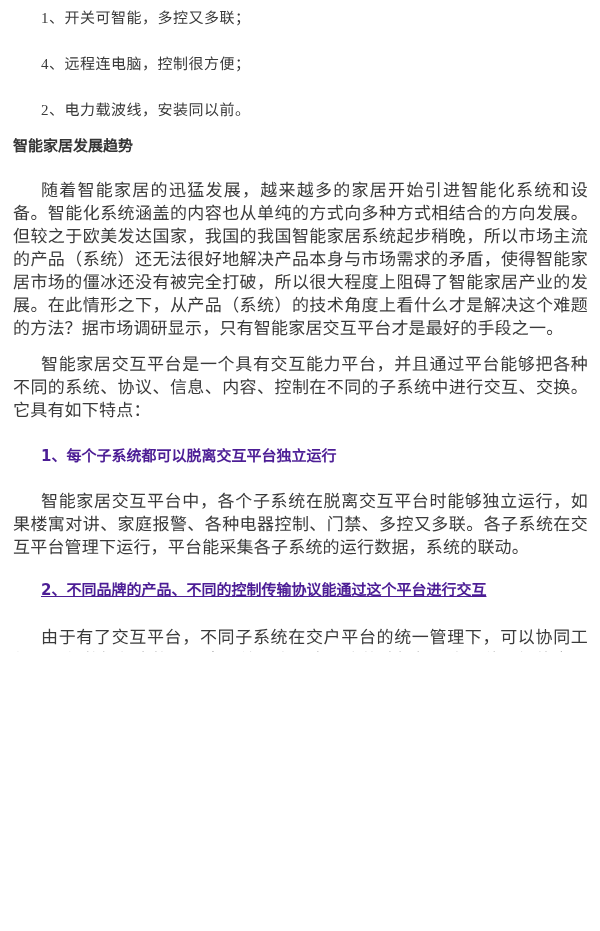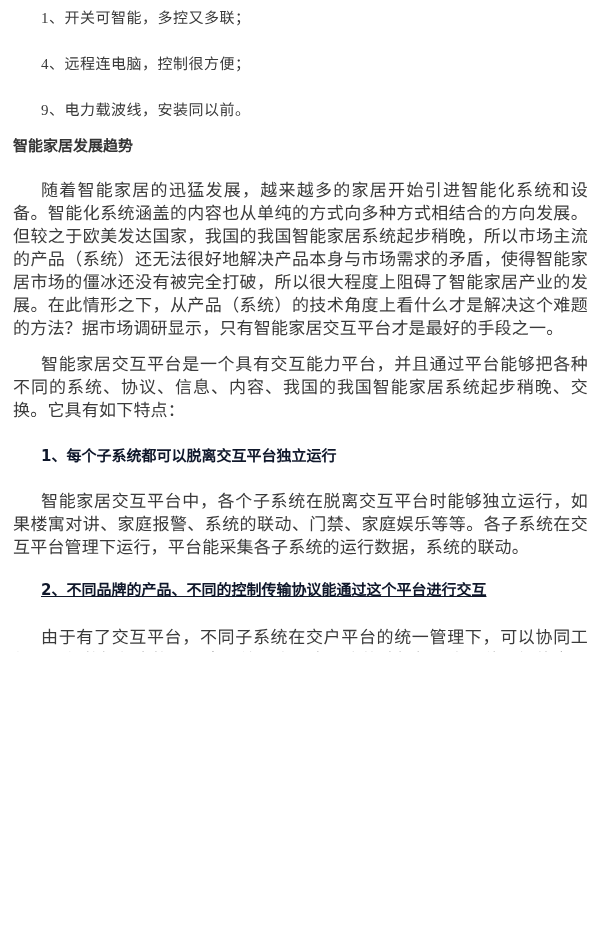--- a/index.html
+++ b/index.html
@@ -49,21 +49,21 @@
     color: #353535;
   }
   
   .sub-heading {
     margin: 0;
     font-family: "DejaVu Sans", "Liberation Sans", sans-serif;
     font-weight: bold;
     font-size: 15px;
     line-height: 25px;
     text-indent: 28px;
-    color: #0f172a;
+    color: #4c1d95;
   }
   
   .para {
     margin: 0;
     font-size: 17px;
     line-height: 23px;
     text-align: justify;
     text-indent: 28px;
     letter-spacing: 0.2px;
   }
@@ -71,31 +71,31 @@
 </head>
 <body>
 
 <div class="page">
 
   <p class="intro-item pt6">1、开关可智能，多控又多联；</p>
 
 
   <p class="intro-item pt21">4、远程连电脑，控制很方便；</p>
 
-  <p class="intro-item pt21">9、电力载波线，安装同以前。</p>
+  <p class="intro-item pt21">2、电力载波线，安装同以前。</p>
 
   <h1 class="section-heading pt11">智能家居发展趋势</h1>
 
   <p class="para pt20">随着智能家居的迅猛发展，越来越多的家居开始引进智能化系统和设备。智能化系统涵盖的内容也从单纯的方式向多种方式相结合的方向发展。但较之于欧美发达国家，我国的我国智能家居系统起步稍晚，所以市场主流的产品（系统）还无法很好地解决产品本身与市场需求的矛盾，使得智能家居市场的僵冰还没有被完全打破，所以很大程度上阻碍了智能家居产业的发展。在此情形之下，从产品（系统）的技术角度上看什么才是解决这个难题的方法？据市场调研显示，只有智能家居交互平台才是最好的手段之一。</p>
 
-  <p class="para pt13">智能家居交互平台是一个具有交互能力平台，并且通过平台能够把各种不同的系统、协议、信息、内容、我国的我国智能家居系统起步稍晚、交换。它具有如下特点：</p>
+  <p class="para pt13">智能家居交互平台是一个具有交互能力平台，并且通过平台能够把各种不同的系统、协议、信息、内容、控制在不同的子系统中进行交互、交换。它具有如下特点：</p>
 
   <h2 class="sub-heading pt22">1、每个子系统都可以脱离交互平台独立运行</h2>
 
-  <p class="para pt21">智能家居交互平台中，各个子系统在脱离交互平台时能够独立运行，如果楼寓对讲、家庭报警、系统的联动、门禁、家庭娱乐等等。各子系统在交互平台管理下运行，平台能采集各子系统的运行数据，系统的联动。</p>
+  <p class="para pt21">智能家居交互平台中，各个子系统在脱离交互平台时能够独立运行，如果楼寓对讲、家庭报警、各种电器控制、门禁、多控又多联。各子系统在交互平台管理下运行，平台能采集各子系统的运行数据，系统的联动。</p>
 
   <h2 class="sub-heading pt19">2、不同品牌的产品、不同的控制传输协议能通过这个平台进行交互</h2>
 
   <p class="para pt23">由于有了交互平台，不同子系统在交户平台的统一管理下，可以协同工作和运行数据额交换、共享，给用户最大限度的选择权，充分体现智能家居的个性化。同时，它还具有网关的功能，通过交互平台，能与广域网连接，实现远程控制、远程管理。具有多种主流的控制接口，如 RS485、RS232、TCP、IP 等，同时可以扩充添加国内外流行的控制接口，如 EIB、lonwork、CE-bus、Canbus，以及无线网络如：WiFi、GPRS、蓝牙等。根据客户及市场的变化不断增加各种总线、系统的驱动软件和硬件接口，丰富多样的通讯、控制接口，为子系统的多样选择提供的基础保障，智能家居有了最大限度包容性，用户有了更大的选择余地。</p>
 
   <h2 class="sub-heading pt17">6、智能终端（触摸屏）仅做为各子系统的显示、操作界面</h2>
 
   <p class="para pt20">整个系统在平台的控制、管理下运行，智能终端（触摸屏）仅做为各子系统的显示、操作界面，多智能终端配置容易可行。同时，可以记录各子系统的运行数据、为系统运行优化、</p>
 
 </div>

